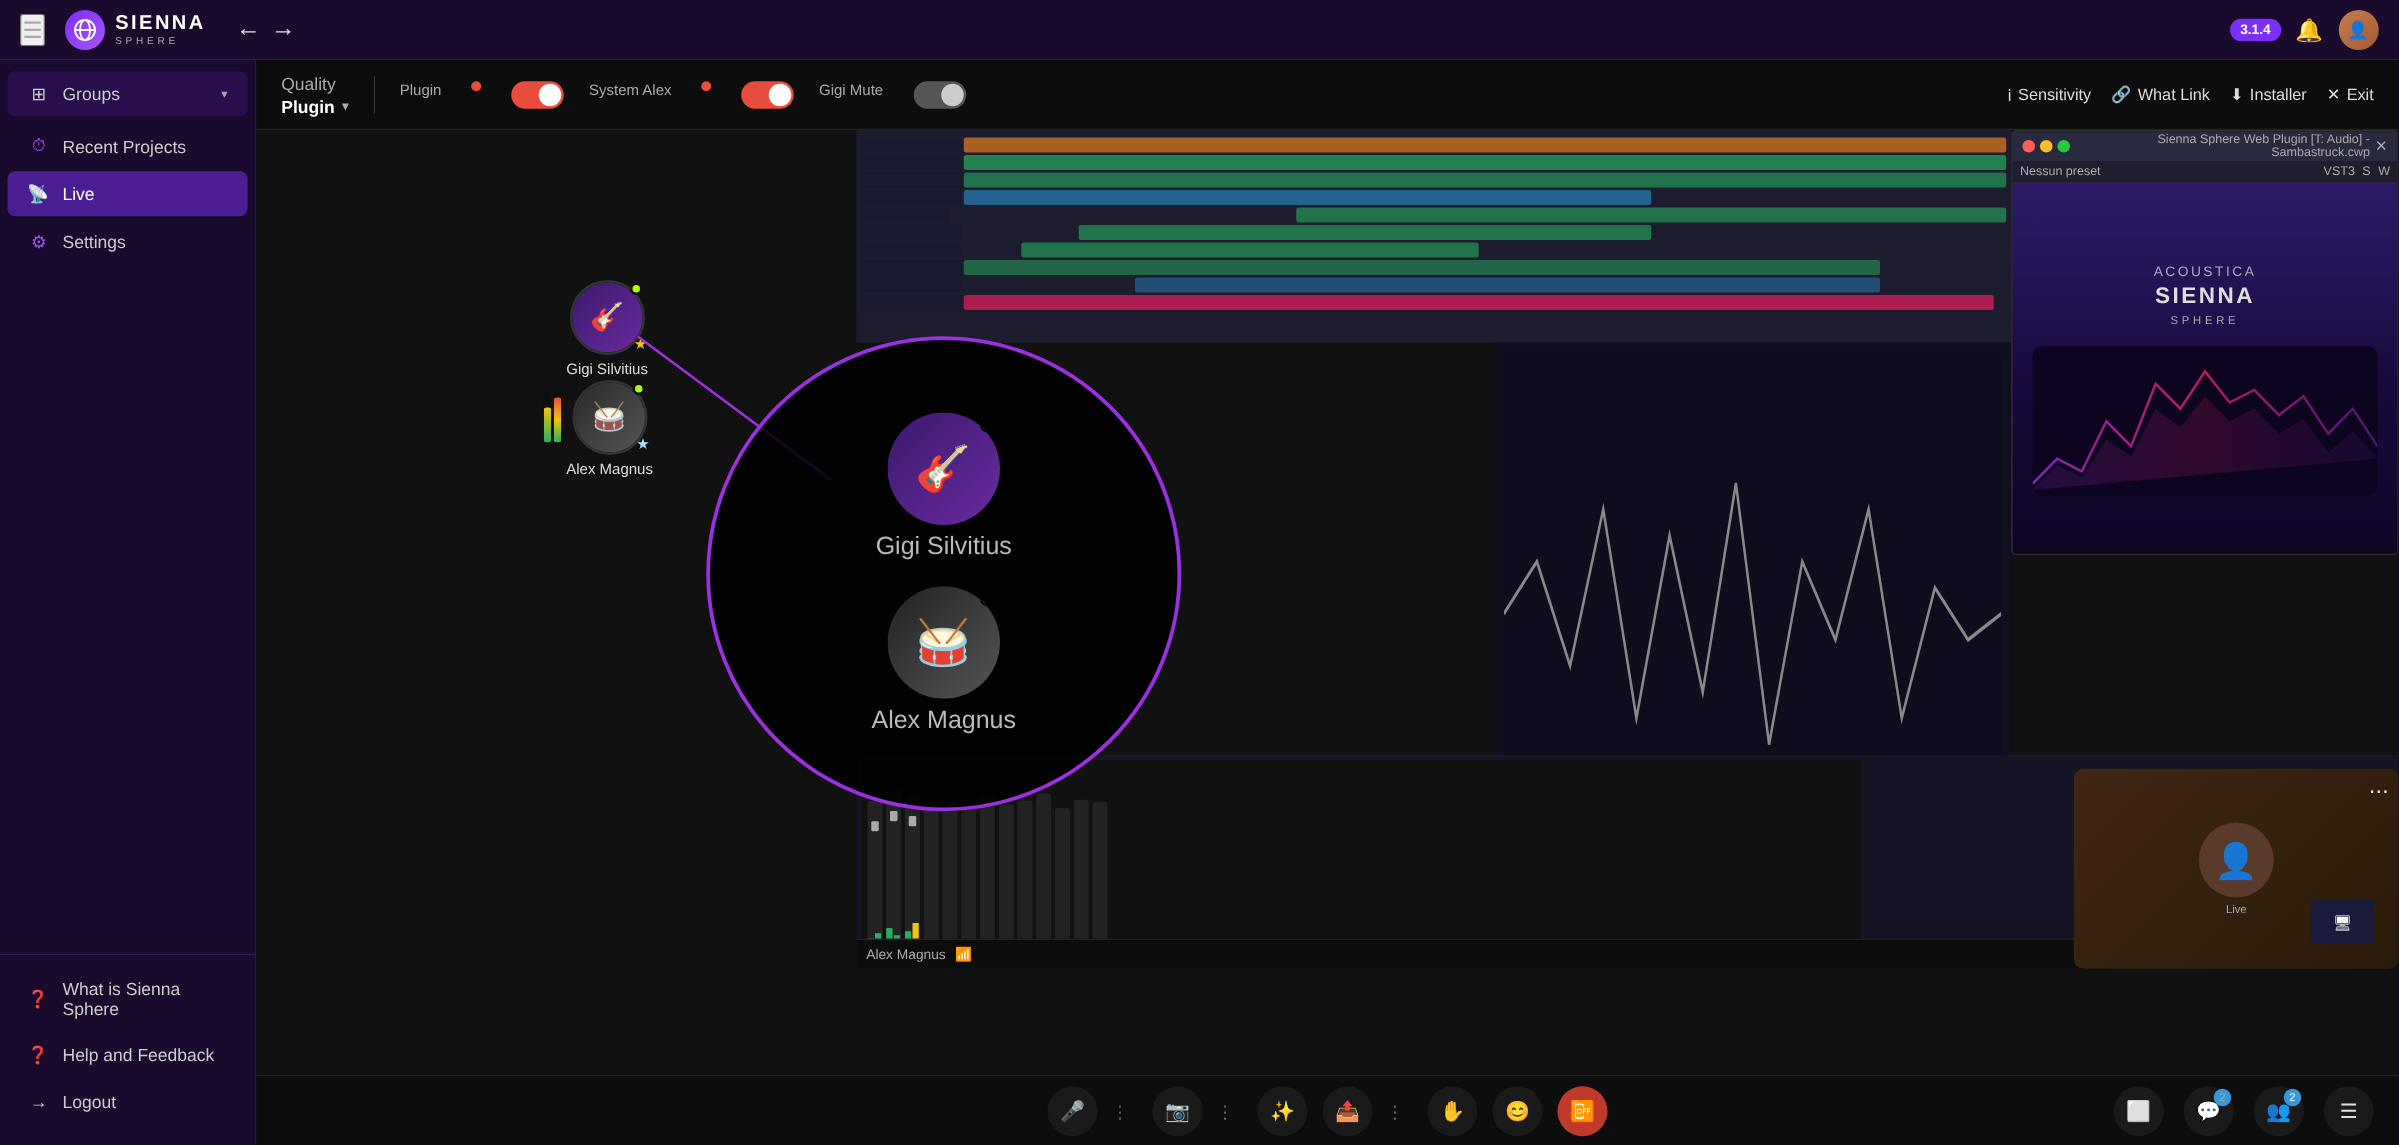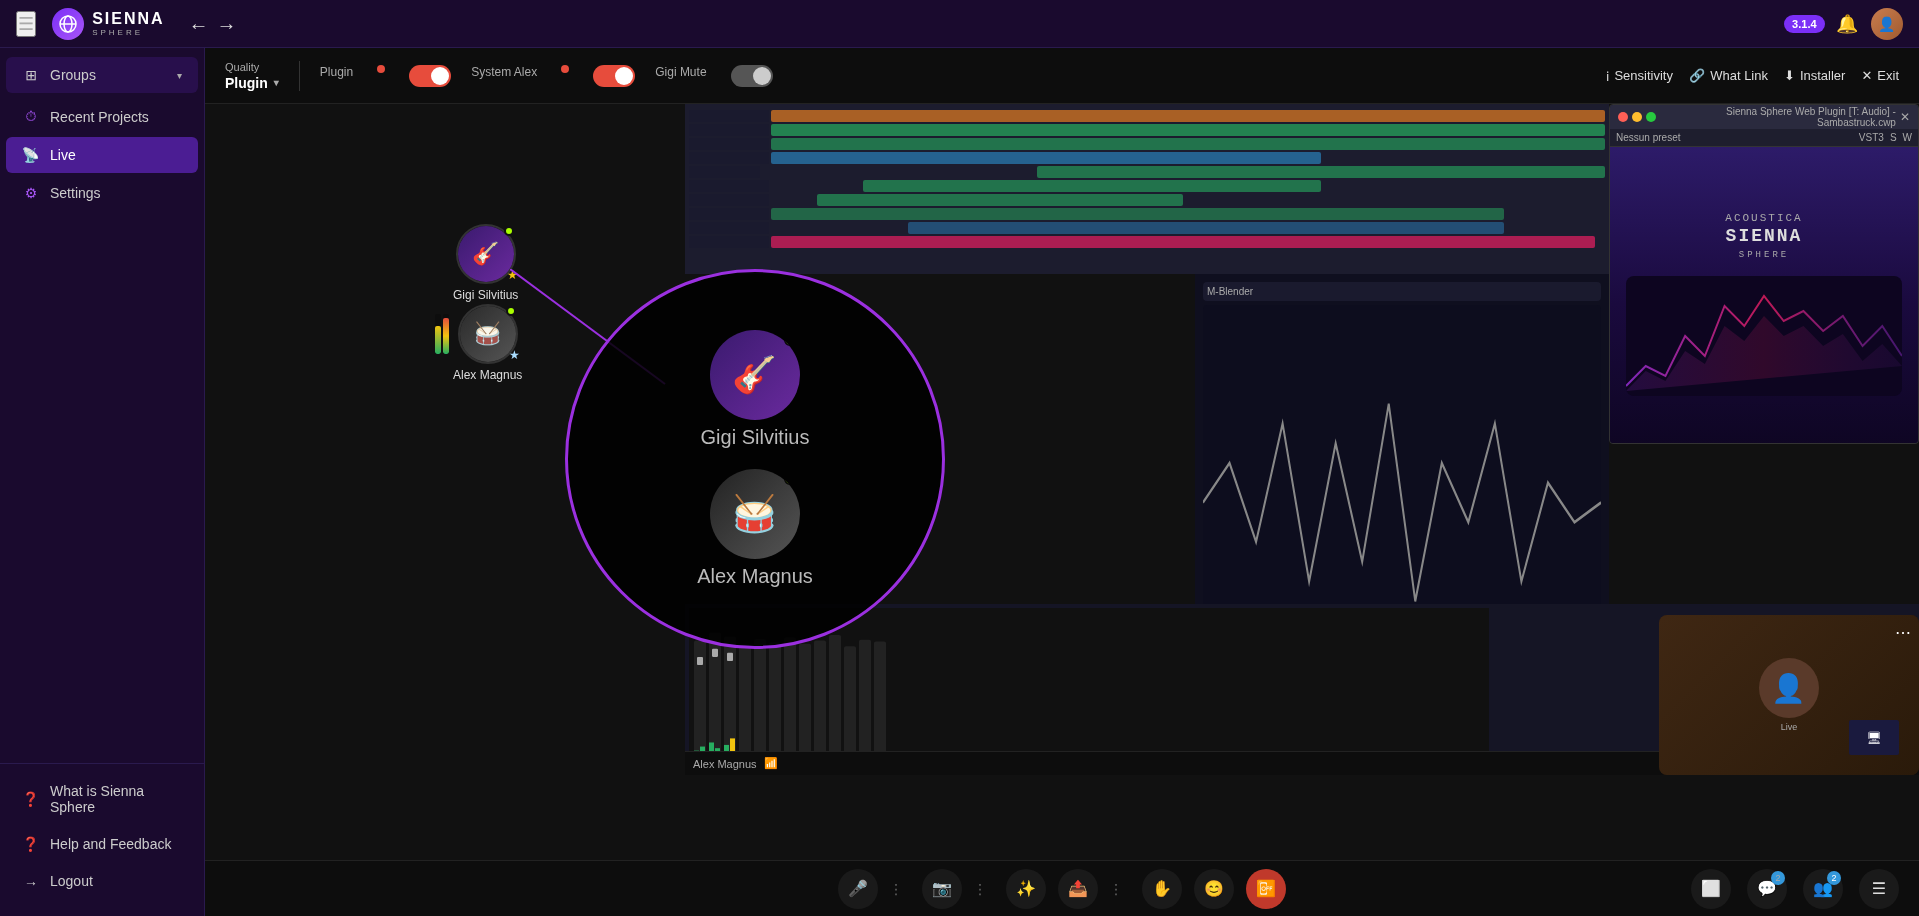--- a/index.html
+++ b/index.html
@@ -70,21 +70,21 @@
       padding: 0 20px;
       gap: 20px;
       border-bottom: 1px solid #222;
       flex-shrink: 0;
     }
     .quality-dropdown {
       display: flex;
       flex-direction: column;
       gap: 2px;
     }
-    .quality-label { font-size: 11px; color: #aaa; }
+    .quality-label { font-size: 14px; color: #aaa; }
     .quality-select {
       display: flex;
       align-items: center;
       gap: 6px;
       cursor: pointer;
       font-size: 14px;
       color: #fff;
       font-weight: 600;
     }
     .quality-chevron { font-size: 10px; color: #aaa; }
@@ -133,21 +133,20 @@
     .plugin-controls { display: flex; gap: 4px; }
     .plugin-dot { width: 10px; height: 10px; border-radius: 50%; }
     .plugin-content {
       background: linear-gradient(180deg, #2d1b69 0%, #1a0a3e 50%, #0d0520 100%);
       height: calc(100% - 24px);
       display: flex;
       flex-direction: column;
       align-items: center;
       justify-content: center;
       padding: 16px;
-      font-family: Liberation Mono, monospace;
     }
     .plugin-logo { font-size: 18px; font-weight: 700; letter-spacing: 2px; color: #ddd; margin-bottom: 4px; }
     .plugin-logo-sub { font-size: 9px; letter-spacing: 3px; color: #aaa; margin-bottom: 16px; }
     .plugin-visualizer {
       width: 100%;
       height: 120px;
       background: #0d0520;
       border-radius: 8px;
       position: relative;
       overflow: hidden;
@@ -506,21 +505,20 @@
           </div>
           <div style="display:flex; gap:2px; align-items:center;">
             <div style="width:80px; background:#1a1a2e; height:12px; border-radius:2px;"></div>
             <div style="width:90%; background:#e91e63; height:12px; border-radius:2px; opacity:0.7;"></div>
           </div>
         </div>
       </div>
 
       <div class="daw-eq">
         <div style="padding:8px; display:flex; flex-direction:column; gap:4px; height:100%;">
-          <div style="background:#1a1a2e; padding:4px; border-radius:4px; font-size:10px; color:#aaa;">M-Blender</div>
           <div style="flex:1; background:#0d0d1e; border-radius:4px; position:relative; overflow:hidden;">
             
             <svg width="100%" height="100%" viewBox="0 0 300 200" preserveAspectRatio="none">
               <polyline points="0,100 20,80 40,120 60,60 80,140 100,70 120,130 140,50 160,150 180,80 200,110 220,60 240,140 260,90 280,110 300,100" fill="none" stroke="#888" stroke-width="1.5"></polyline>
             </svg>
           </div>
           <div style="display:flex; gap:8px; align-items:center;">
             <div style="width:40px; height:40px; border-radius:50%; background:#222; border:2px solid #555; position:relative;">
               <div style="position:absolute; top:50%; left:50%; width:2px; height:14px; background:#aaa; transform:translate(-50%,-100%) rotate(30deg); transform-origin:bottom;"></div>
             </div>

